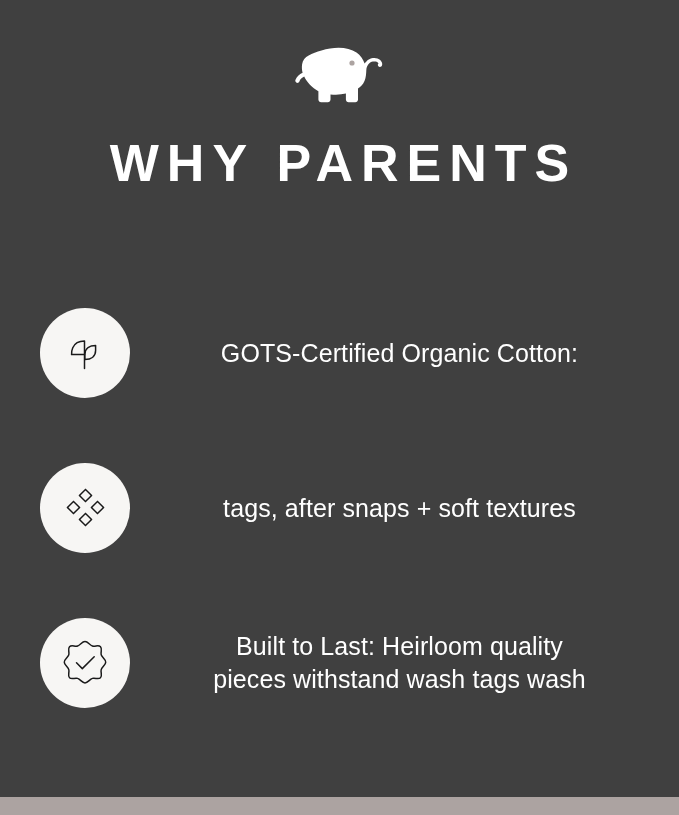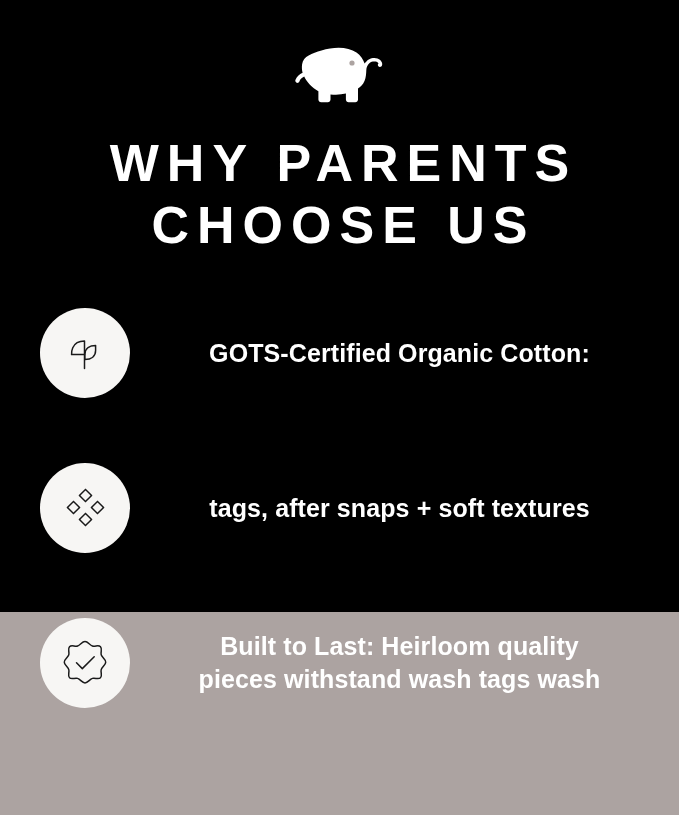--- a/index.html
+++ b/index.html
@@ -10,23 +10,23 @@
     width: 679px;
     height: 815px;
     background: #aca3a1;
     font-family: "Liberation Sans", sans-serif;
     overflow: hidden;
     position: relative;
   }
 
   .page {
     width: 679px;
-    height: 612px;
+    height: 797px;
     position: relative;
-    background: #000000;
+    background: #404040;
     box-sizing: border-box;
     padding-left: 36px;
   }
 
   
   .logo-wrap {
     position: absolute;
     top: 36px;
     left: 0;
     width: 679px;
@@ -79,21 +79,21 @@
     display: flex;
     align-items: center;
     justify-content: center;
   }
   .icon-circle svg { display: block; }
 
   .feature-text {
     flex: 1;
     text-align: center;
     color: #ffffff;
-    font-weight: bold;
+    font-weight: normal;
     font-size: 25px;
     line-height: 33px;
     letter-spacing: 0.1px;
     padding-left: 14px;
     padding-right: 24px;
     box-sizing: border-box;
     font-family: "Liberation Sans", sans-serif;
   }
   .feature-text .tline { display: block; white-space: nowrap; }
 </style>
@@ -137,21 +137,20 @@
         C6.6,40.7 9.3,38.1 12.6,36.7
         C11.9,33.9 11.7,31.0 12.1,28.2
         C13.3,20.0 22.0,17.5 31.5,14.5
         Z"></path>
       <circle fill="#aca3a1" cx="62" cy="27" r="2.6"></circle>
     </svg>
   </div>
 
   <div class="heading">
     <span class="hline">WHY PARENTS</span>
-    <span class="hline">CHOOSE US</span>
   </div>
 
   <div class="features">
 
     <div class="feature-row">
       <div class="icon-circle">
         <svg width="46" height="46" viewBox="0 0 46 46" aria-hidden="true">
           <g fill="none" stroke="#1a1a1a" stroke-width="1.5" stroke-linecap="round" stroke-linejoin="round">
             <path d="M22.5,24.6 L22.5,38.5"></path>
             <path d="M22.5,24.6 L9.6,24.6 C9.6,24.6 8.4,11.0 22.5,11.0 C22.5,11.0 22.5,24.6 22.5,24.6 Z" transform="rotate(0 22.5 18)"></path>

